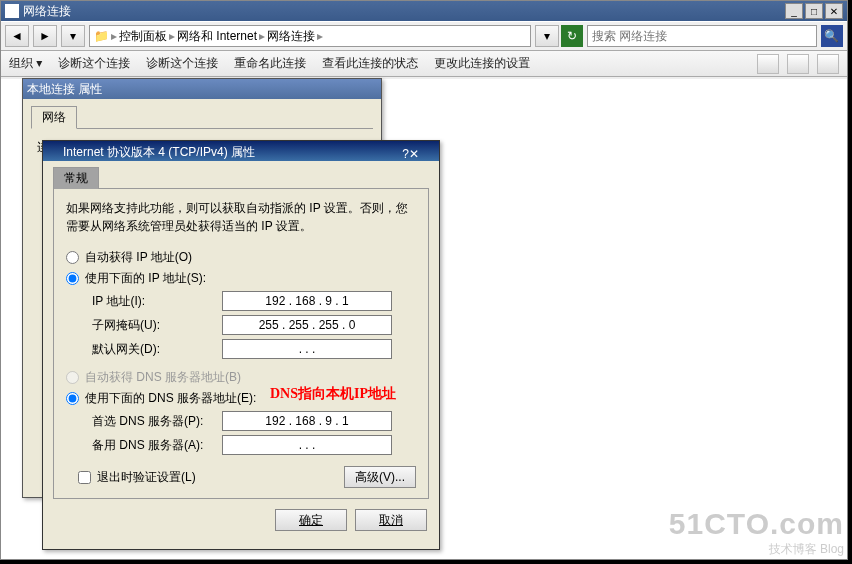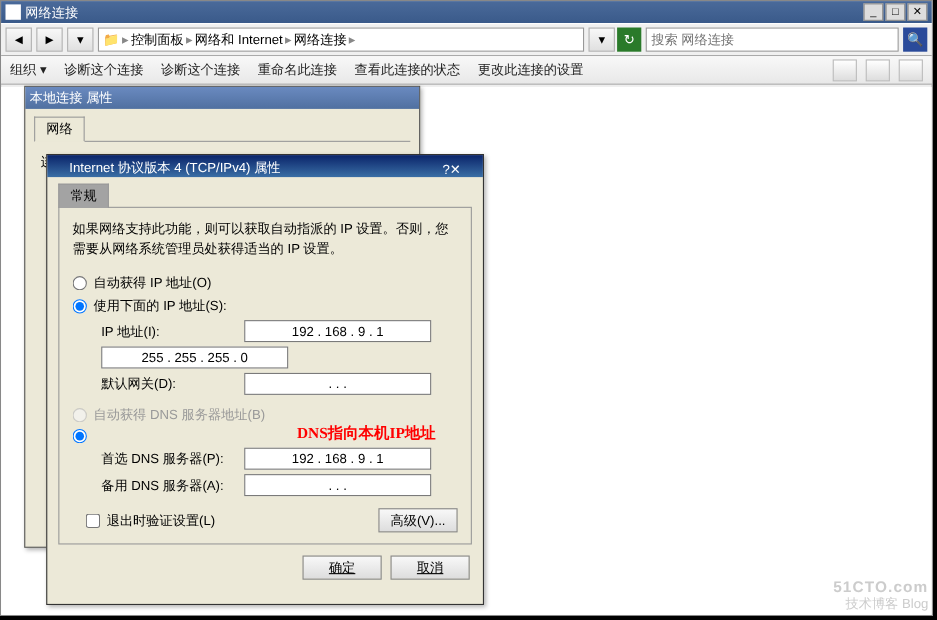--- a/index.html
+++ b/index.html
@@ -41,21 +41,21 @@
 .field-row label { width: 130px; }
 .ip-input { width: 170px; height: 20px; border: 1px solid #7a7a7a; background: #fff; display: flex; align-items: center; justify-content: space-around; font-family: monospace; }
 .checkbox-row { display: flex; align-items: center; margin: 14px 0 0 12px; }
 .checkbox-row input { margin-right: 6px; }
 .adv-row { display: flex; justify-content: flex-end; margin-top: -20px; }
 .btn { min-width: 72px; height: 22px; border: 1px solid #888; background: linear-gradient(#f8f8f8,#ddd); padding: 0 10px; cursor: default; }
 .btnrow { display: flex; justify-content: flex-end; gap: 8px; margin: 6px 12px; text-decoration: underline; }
 .disabled { color: #999; }
 .annotation { position: absolute; color: #ff0000; font-size: 14px; font-weight: bold; font-family: SimSun, serif; }
 .watermark { position: absolute; right: 8px; bottom: 6px; color: #ccc; text-align: right; }
-.watermark .big { font-size: 14px; font-weight: bold; letter-spacing:1px;}
+.watermark .big { font-size: 30px; font-weight: bold; letter-spacing:1px;}
 .watermark .small { font-size: 12px; }
 .go-btn{width:22px;height:22px;background:#2a7a2a;display:flex;align-items:center;justify-content:center;color:#fff;}
 .search-btn{width:22px;height:22px;background:#2a4a9a;display:flex;align-items:center;justify-content:center;color:#fff;}
 </style>
 </head>
 <body>
 
 <div class="explorer-window">
   <div class="titlebar">
     <span class="icon"></span>
@@ -141,38 +141,40 @@
     </div>
 
     <div class="field-group noborder">
       <div class="field-row">
         <label>IP 地址(I):</label>
         <div class="ip-input">
             <span>192 . 168 .   9  .   1</span>
           </div>
       </div>
       <div class="field-row">
+        <label>子网掩码(U):</label>
         <div class="ip-input">
             <span>255 . 255 . 255 .   0</span>
           </div>
       </div>
       <div class="field-row">
         <label>默认网关(D):</label>
         <div class="ip-input">
             <span>  .    .    .   </span>
           </div>
       </div>
     </div>
 
     <div class="radio-row disabled">
       <input type="radio" name="dnsmode" disabled="" style="">
       <span>自动获得 DNS 服务器地址(B)</span>
     </div>
     <div class="radio-row">
       <input type="radio" name="dnsmode" checked="" style="">
+      <span>使用下面的 DNS 服务器地址(E):</span>
     </div>
 
     <div class="field-group noborder">
       <div class="field-row">
         <label>首选 DNS 服务器(P):</label>
         <div class="ip-input">
             <span>192 . 168 .   9  .   1</span>
           </div>
       </div>
       <div class="field-row">

